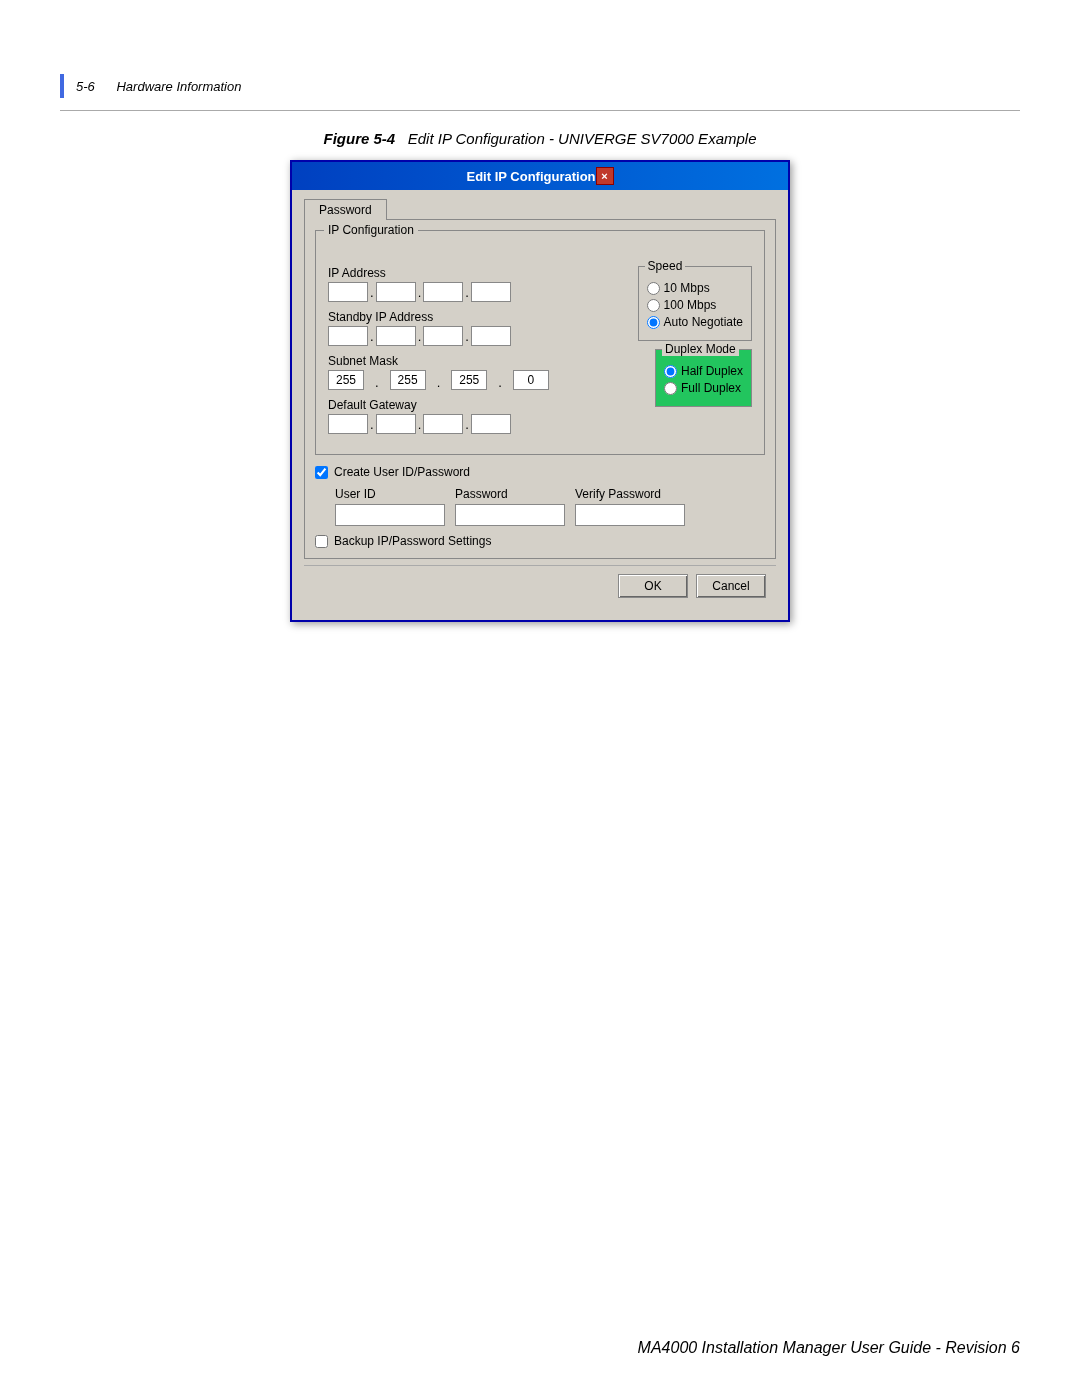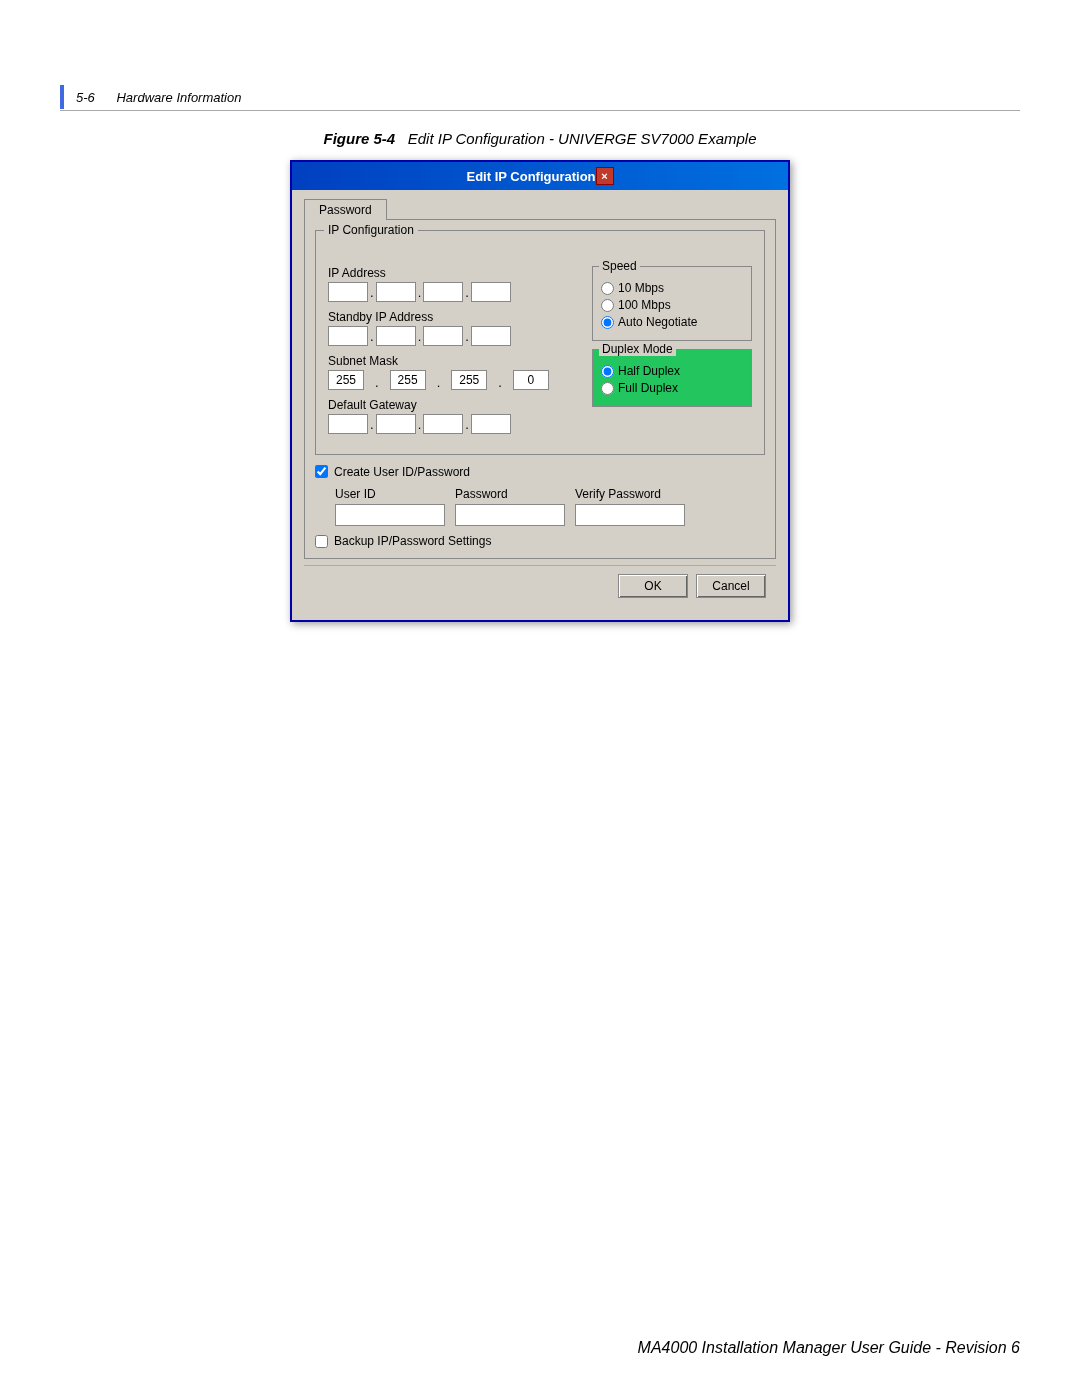--- a/index.html
+++ b/index.html
@@ -15,21 +15,20 @@
     }
 
     
     .page-header {
       position: absolute;
       top: 74px;
       left: 60px;
       display: flex;
       align-items: center;
       gap: 0;
-      margin-top: 11px;
     }
 
     .page-header-bar {
       width: 4px;
       height: 24px;
       background: #4169E1;
       margin-right: 12px;
     }
 
     .page-header-text {
@@ -170,20 +169,21 @@
 
     .ip-left {
       flex: 1;
     }
 
     .ip-right {
       width: 160px;
       display: flex;
       flex-direction: column;
       gap: 8px;
+      align-items: flex-end;
     }
 
     
     .field-group {
       margin-bottom: 8px;
     }
 
     .field-label {
       font-size: 12px;
       margin-bottom: 2px;
@@ -254,21 +254,21 @@
       top: -8px;
       left: 6px;
       background: #d4d0c8;
       padding: 0 3px;
       font-size: 12px;
     }
 
     
     .checkbox-row {
       display: flex;
-      align-items: flex-start;
+      align-items: flex-end;
       gap: 6px;
       margin-bottom: 8px;
       font-size: 12px;
     }
 
     .checkbox-row input[type="checkbox"] {
       margin: 0;
     }
 
     

